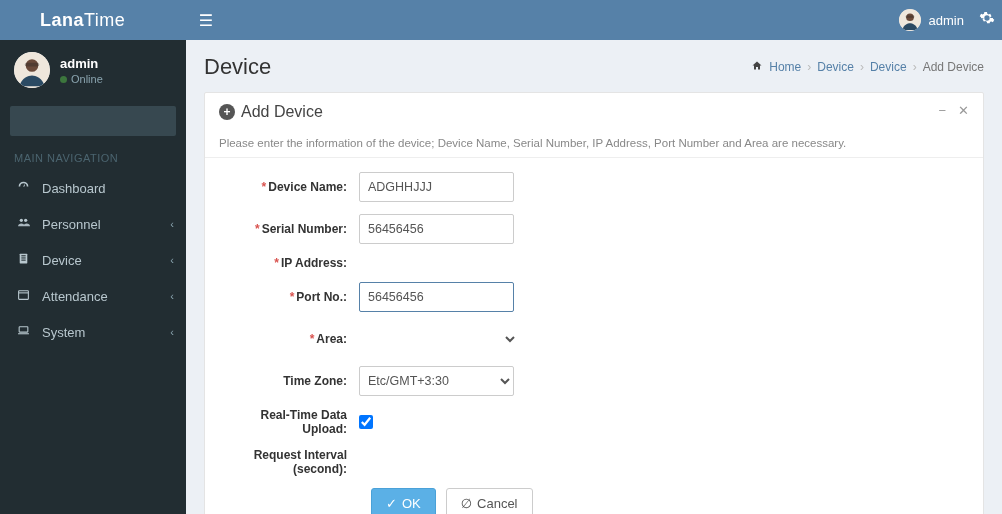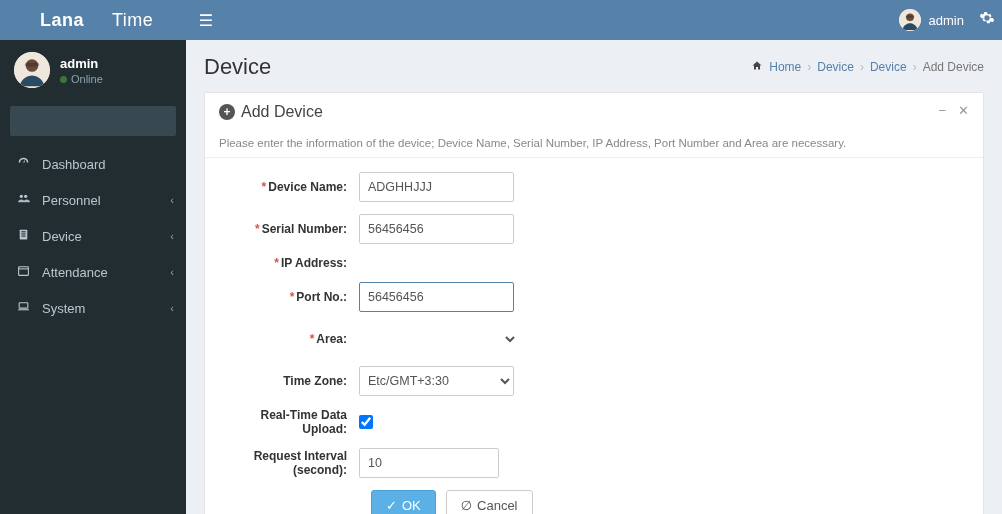--- a/index.html
+++ b/index.html
@@ -1,21 +1,21 @@
 <!DOCTYPE html>
 <html><head>
 <meta charset="utf-8">
 <style>
   * { box-sizing: border-box; margin: 0; padding: 0; }
   html, body { height: 100%; font-family: 'Segoe UI', Arial, sans-serif; font-size: 13px; color: #333; }
   body { display: flex; flex-direction: column; width: 1002px; height: 514px; overflow: hidden; background:#ecf0f5; }
 
   
   .topbar { height: 40px; background: #5681a8; display: flex; align-items: center; color:#fff; }
-  .logo { width: 186px; height: 40px; background:#5681a8; display:flex; align-items:center; padding-left:40px; font-size:18px; font-weight:400; letter-spacing:0.5px;gap:28px; }
+  .logo { width: 186px; height: 40px; background:#5681a8; display:flex; align-items:center; padding-left:40px; font-size:18px; font-weight:400; letter-spacing:0.5px; }
   .logo b { font-weight:700; }
   .hamburger { width:40px; text-align:center; font-size:16px; cursor:pointer; }
   .top-spacer { flex:1; }
   .top-user { display:flex; align-items:center; gap:8px; padding-right:8px; }
   .avatar-sm { width:22px; height:22px; border-radius:50%; background:#e7e7e7; display:flex; align-items:center; justify-content:center; overflow:hidden; }
   .avatar-sm svg { width:22px; height:22px; }
   .top-user span { font-size:13px; }
   .gear { width:30px; text-align:center; font-size:16px; cursor:pointer; }
 
   
@@ -107,20 +107,21 @@
             <path d="M6 38c2-9 10-12 14-12s12 3 14 12z" fill="#2b4a63"></path>
             <rect x="12" y="12" width="16" height="4" rx="2" fill="#222" opacity="0.35"></rect>
           </svg>
       </div>
       <div class="info">
         <div class="name">admin</div>
         <div class="status"><span class="status-dot"></span><span>Online</span></div>
       </div>
     </div>
     <div class="searchbox"></div>
+    <div class="nav-header">MAIN NAVIGATION</div>
     <ul class="nav">
       <li>
         <span class="ico">
           <svg width="13" height="13" viewBox="0 0 24 24" fill="#b8c7ce">
               <path d="M12 3a9 9 0 00-9 9h3a6 6 0 1112 0h3a9 9 0 00-9-9zm-1 9l4-5-1 5h-3z"></path>
             </svg>
         </span>
         <span>Dashboard</span>
       </li>
       <li>
@@ -230,21 +231,20 @@
           <select class="form-control">
             <option>Etc/GMT+3:30</option>
           </select>
         </div>
         <div class="form-row">
           <label class="form-label">Real-Time Data Upload:</label>
           <input type="checkbox" class="checkbox" checked="" style="">
         </div>
         <div class="form-row">
           <label class="form-label">Request Interval (second):</label>
-          <input class="form-control" style="width: 140px;" value="10">
         </div>
         <div class="btn-row">
           <button class="btn btn-primary">
             <span>✓</span>
             <span>OK</span>
           </button>
           <button class="btn btn-default">
             <span>∅</span>
             <span>Cancel</span>
           </button>

